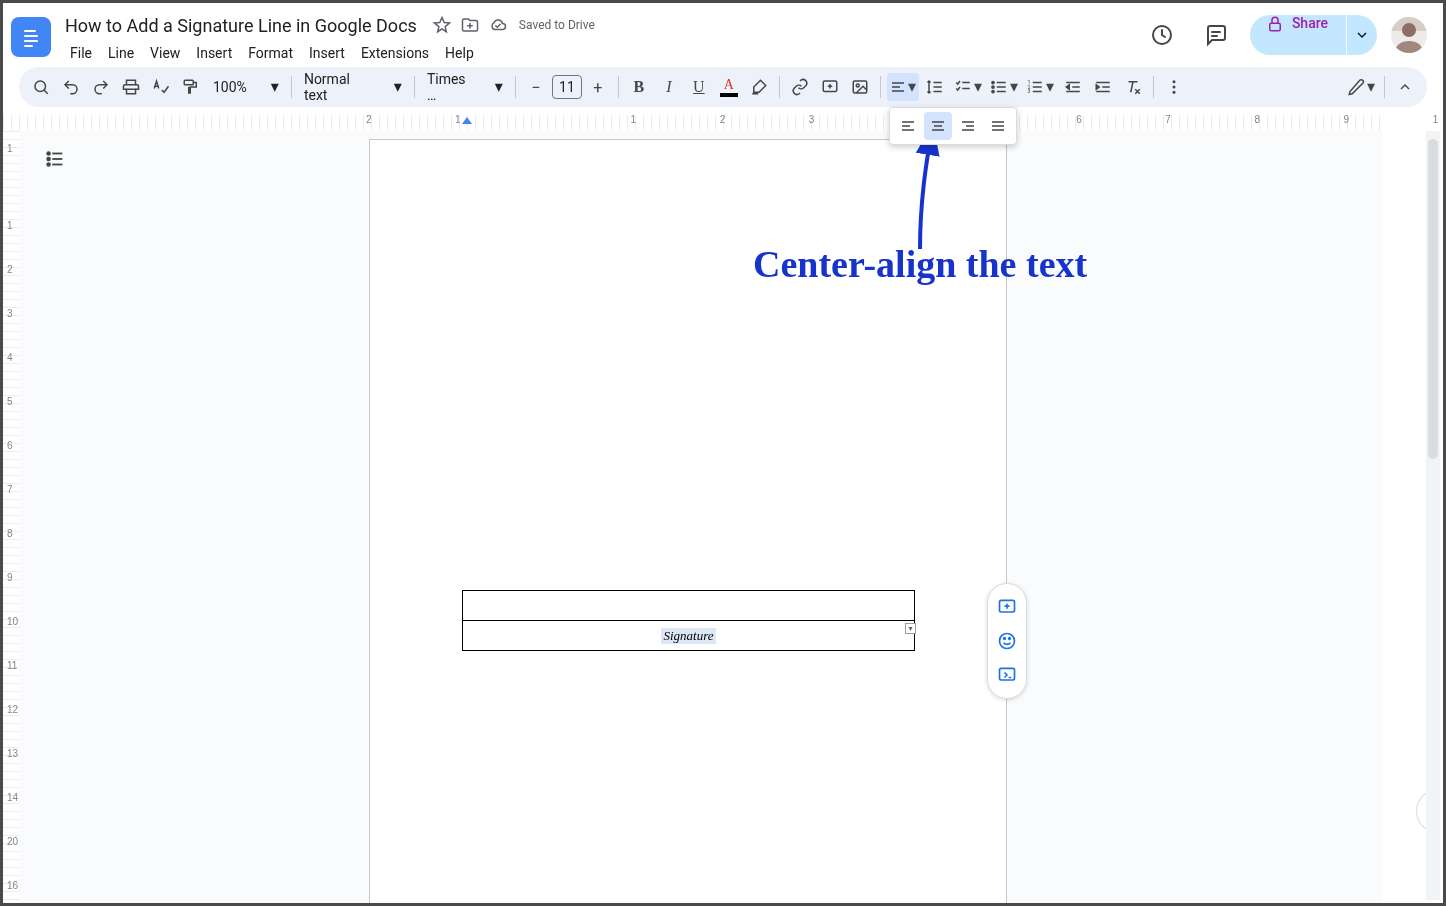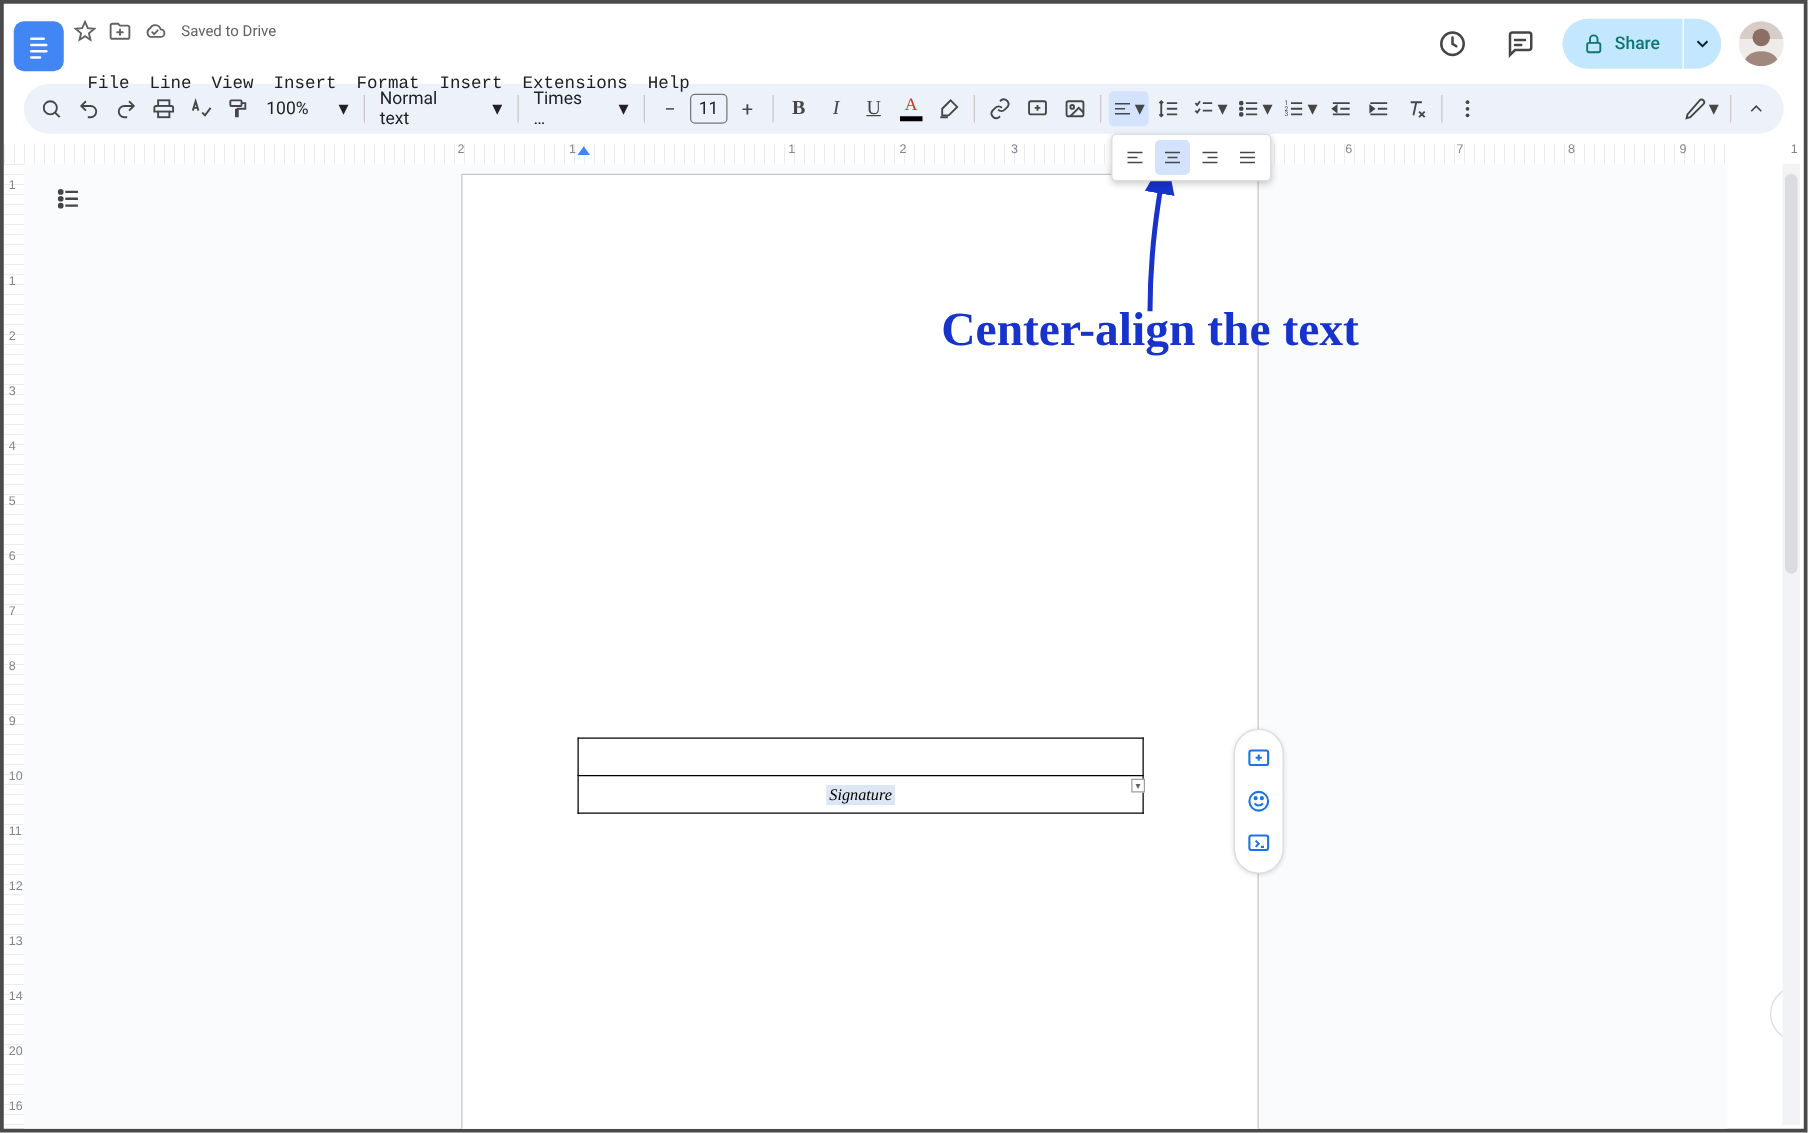--- a/index.html
+++ b/index.html
@@ -33,23 +33,22 @@
 .doc-title {
   font-size: 18px;
   color: #202124;
   padding: 2px 6px;
 }
 .title-icon { color: #5f6368; display: inline-flex; align-items: center; cursor: pointer; }
 .saved-text { font-size: 12px; color: #5f6368; margin-left: 2px; }
 .menubar {
   display: flex;
   gap: 2px;
-  margin-top: 16px;
+  margin-top: 2px;
   padding-left: 4px;
-  font-family: Liberation Mono, monospace;
 }
 .menubar-item {
   font-size: 14px;
   color: #202124;
   padding: 4px 7px;
   border-radius: 4px;
   cursor: pointer;
 }
 .header-spacer { flex: 1; }
 .header-right {
@@ -59,30 +58,30 @@
   margin-top: 4px;
 }
 .hdr-btn {
   width: 40px; height: 40px;
   display:flex; align-items:center; justify-content:center;
   border-radius: 50%;
   color: #444746;
   cursor: pointer;
 }
 .share-btn {
-  display: flex; align-items: center;
+  display: flex; 
   background: #c2e7ff;
   border-radius: 40px 0 0 40px;
   height: 40px;
   padding: 0 18px 0 16px;
   gap: 8px;
   cursor: pointer;
   font-size: 14px;
   font-weight: 500;
-  color: #0f766e;
+  color: #a21caf;
 }
 .share-drop {
   background: #c2e7ff;
   border-radius: 0 40px 40px 0;
   height: 40px; width: 30px;
   margin-left: -13px;
   display:flex; align-items:center; justify-content:center;
   color:#001d35;
   cursor:pointer;
 }
@@ -324,20 +323,21 @@
     <svg width="22" height="28" viewBox="0 0 22 28">
         <path d="M3 0h11l8 8v17a3 3 0 0 1-3 3H3a3 3 0 0 1-3-3V3a3 3 0 0 1 3-3z" fill="#fff" opacity=".0"></path>
         <rect x="4" y="7" width="12" height="2" rx="1"></rect>
         <rect x="4" y="12" width="14" height="2" rx="1"></rect>
         <rect x="4" y="17" width="14" height="2" rx="1"></rect>
         <rect x="4" y="22" width="9" height="2" rx="1"></rect>
       </svg>
   </div>
   <div class="title-area">
     <div class="doc-title-row">
+      <span class="doc-title">How to Add a Signature Line in Google Docs</span>
       <span class="title-icon">
         <svg width="18" height="18" viewBox="0 0 24 24" fill="none" stroke="#5f6368" stroke-width="2">
             <path d="M12 17.3 6.2 21l1.6-6.8L2 9.3l7-.6L12 2l3 6.7 7 .6-5.8 4.9L17.8 21z"></path>
           </svg>
       </span>
       <span class="title-icon">
         <svg width="18" height="18" viewBox="0 0 24 24" fill="none" stroke="#5f6368" stroke-width="2">
             <path d="M10 4H4a2 2 0 0 0-2 2v12a2 2 0 0 0 2 2h16a2 2 0 0 0 2-2V8a2 2 0 0 0-2-2h-8l-2-2z"></path>
             <path d="M12 10v6m-3-3h6" stroke-linecap="round"></path>
           </svg>

